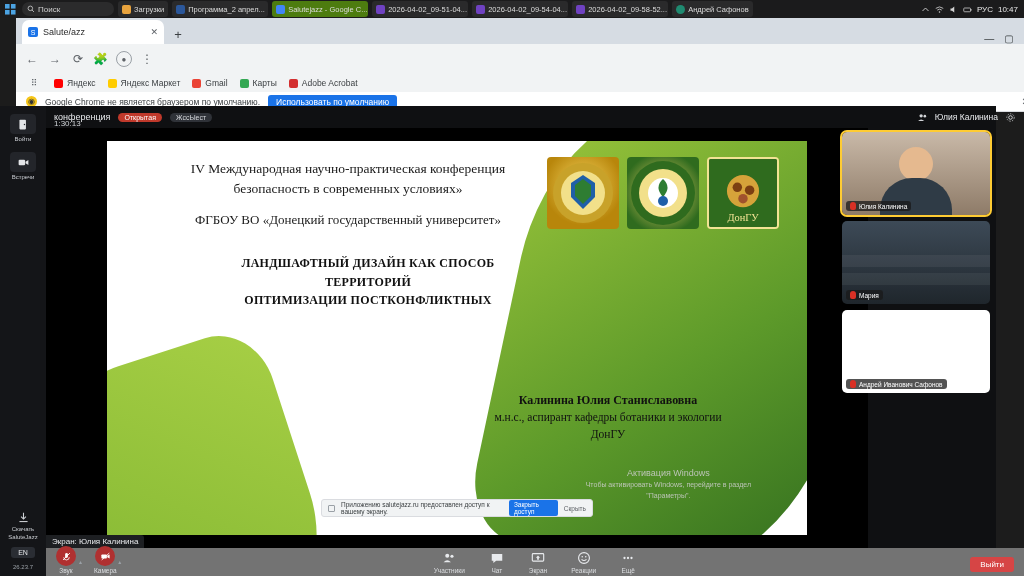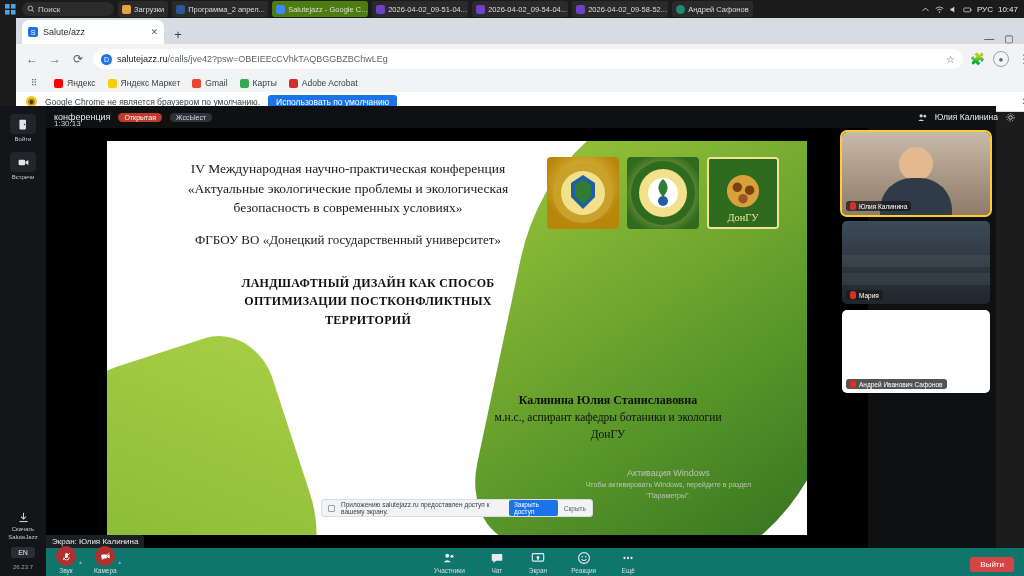--- a/index.html
+++ b/index.html
@@ -187,21 +187,21 @@
   .tile.v3 { background: #ffffff; }
   .person-head { position: absolute; left: 50%; top: 18%; transform: translateX(-50%);
     width: 34px; height: 34px; border-radius: 50%; background: #e5b98f; }
   .person-body { position: absolute; left: 50%; top: 55%; transform: translateX(-50%);
     width: 72px; height: 46px; border-radius: 32px 32px 0 0; background: #2f3b46; }
   .room-row { position:absolute; left:0; width:100%; height: 12px; background: rgba(255,255,255,.06); }
 
   
   .controls {
     position: absolute; left: 46px; bottom: 0; width: 978px; height: 28px;
-    background: #0f766e; display: flex; align-items: center; justify-content: center; gap: 24px;
+    background: #737373; display: flex; align-items: center; justify-content: center; gap: 24px;
   }
   .ctl { display: flex; flex-direction: column; align-items: center; gap: 1px; color: #dcdee1; font-size: 6.5px; }
   .ctl .glyph { width: 16px; height: 16px; display: flex; align-items: center; justify-content: center; }
   .ctl .glyph svg { width: 14px; height: 14px; fill: #e8eaed; }
   .left-ctls { position: absolute; left: 10px; bottom: 2px; display: flex; gap: 18px; }
   .lc { display: flex; flex-direction: column; align-items: center; gap: 1px; color: #dcdee1; font-size: 6.5px; }
   .lc .round { width: 20px; height: 20px; border-radius: 50%; background: #2a2d33; display: flex; align-items: center; justify-content: center; position: relative; }
   .lc .round.alert { background: #b03030; }
   .lc .round svg { width: 11px; height: 11px; fill: #fff; }
   .lc .caret { position: absolute; right: -6px; bottom: 1px; font-size: 6px; color: #9aa0a6; }
@@ -291,29 +291,20 @@
       <div class="tab-strip-right">
         <span>—</span>
         <span>▢</span>
         <span>✕</span>
       </div>
     </div>
     <div class="toolbar">
       <span class="nav-ico">←</span>
       <span class="nav-ico">→</span>
       <span class="nav-ico">⟳</span>
-      <div class="omnibox">
-        <span class="lock">D</span>
-        <span class="url">
-          <span>salutejazz.ru</span><span class="dim">/calls/jve42?psw=OBEIEEcCVhkTAQBGGBZBChwLEg</span>
-        </span>
-        <span class="omni-right">
-          <span>☆</span>
-        </span>
-      </div>
       <span class="nav-ico">🧩</span>
       <span class="profile-dot">●</span>
       <span class="nav-ico">⋮</span>
     </div>
     <div class="bookmarks">
       <span class="nav-ico" style="font-size:9px">⠿</span>
       <span class="bm">
         <span class="bi" style="background:#ff0000"></span>
         <span>Яндекс</span>
       </span>
@@ -428,28 +419,27 @@
                 <circle cx="43" cy="33" r="5" fill="#7b3f12"></circle>
                 <circle cx="36" cy="42" r="5" fill="#a0522d"></circle>
                 <text x="36" y="66" font-size="11" fill="#f2e394" text-anchor="middle" font-family="Liberation Serif, serif">ДонГУ</text>
               </svg>
           </div>
         </div>
 
         <div class="body">
           <div class="slide-head">
             <div>IV Международная научно-практическая конференция</div>
-            <div>«Актуальные экологические проблемы и экологическая</div>
             <div>безопасность в современных условиях»</div>
           </div>
           <div class="slide-org">ФГБОУ ВО «Донецкий государственный университет»</div>
           <div class="slide-title">
             <div>ЛАНДШАФТНЫЙ ДИЗАЙН КАК СПОСОБ</div>
+            <div>ТЕРРИТОРИЙ</div>
             <div>ОПТИМИЗАЦИИ ПОСТКОНФЛИКТНЫХ</div>
-            <div>ТЕРРИТОРИЙ</div>
           </div>
         </div>
 
         <div class="slide-author">
           <div class="nm">Калинина Юлия Станиславовна</div>
           <div>м.н.с., аспирант кафедры ботаники и экологии</div>
           <div>ДонГУ</div>
         </div>
 
         <div class="activate">

